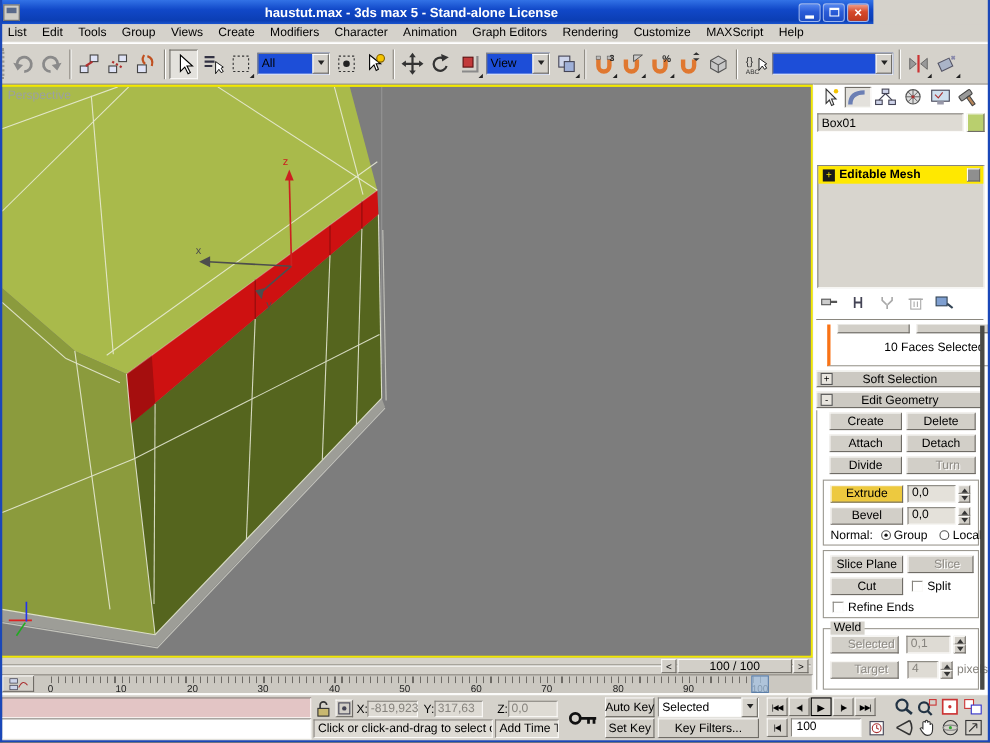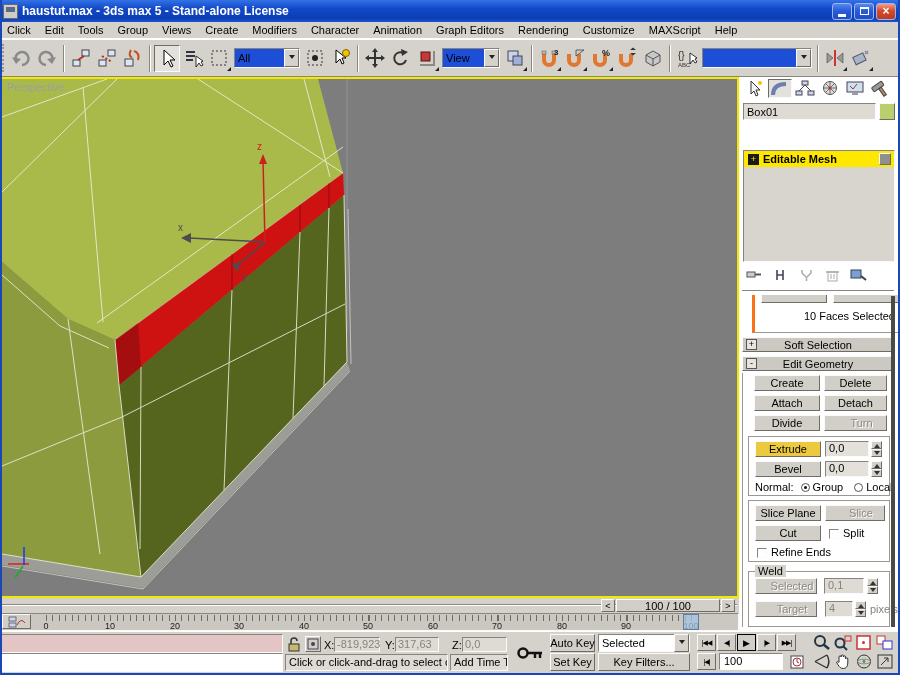--- a/index.html
+++ b/index.html
@@ -1,23 +1,23 @@
 <!DOCTYPE html>
 <html><head>
 <meta charset="utf-8">
 <style>
   html,body{margin:0;padding:0;background:#555;}
   *{box-sizing:border-box;}
   #win{position:relative;width:900px;height:675px;background:#d5d2cb;overflow:hidden;
        font-family:"Liberation Sans",sans-serif;font-size:11px;color:#000;}
   
   #frame{position:absolute;inset:0;border:2px solid #1a47b8;border-top:none;pointer-events:none;z-index:60;}
-  #titlebar{position:absolute;left:0;top:0;width:900px;height:22px;
+  #titlebar{position:absolute;left:0;top:0;width:794px;height:22px;
     background:linear-gradient(180deg,#3272e6 0%,#1148c8 40%,#0b3eb4 85%,#1b56cf 100%);
-    display:flex;align-items:center;color:#fff;font-weight:bold;font-size:12px;}
+    display:flex;align-items:center;color:#fff;font-weight:bold;font-size:12px;text-align:center;}
   #appicon{width:15px;height:15px;margin:0 4px 0 3px;background:#cfcdc6;border:1px solid #6a6a6a;
     position:relative;}
   #appicon::after{content:"";position:absolute;left:2px;top:2px;width:9px;height:5px;background:#5a6a8a;}
   .capbtn{width:20px;height:17px;margin-right:2px;border:1px solid #9db6ee;border-radius:3px;
     display:flex;align-items:center;justify-content:center;}
   .capbtn.blue{background:linear-gradient(#5788ef,#2a5cd8 45%,#1e4dc4);}
   .capbtn.red{background:linear-gradient(#f0a08c,#d6492a 45%,#c03a1e);}
   .glyph-min{width:8px;height:3px;background:#fff;margin-top:8px;}
   .glyph-rest{width:9px;height:8px;border:1px solid #fff;border-top:2px solid #fff;background:transparent;}
   .glyph-x{color:#fff;font-weight:bold;font-size:12px;line-height:1;}
@@ -93,21 +93,21 @@
       </div>
     <div class="capbtn blue">
         <div class="glyph-rest"></div>
       </div>
     <div class="capbtn red" style="margin-right:4px;">
         <div class="glyph-x">×</div>
       </div>
   </div>
 
   <div id="menubar">
-    <span class="mitem">Click</span>
+    <span class="mitem">List</span>
     <span class="mitem">Edit</span>
     <span class="mitem">Tools</span>
     <span class="mitem">Group</span>
     <span class="mitem">Views</span>
     <span class="mitem">Create</span>
     <span class="mitem">Modifiers</span>
     <span class="mitem">Character</span>
     <span class="mitem">Animation</span>
     <span class="mitem">Graph Editors</span>
     <span class="mitem">Rendering</span>

